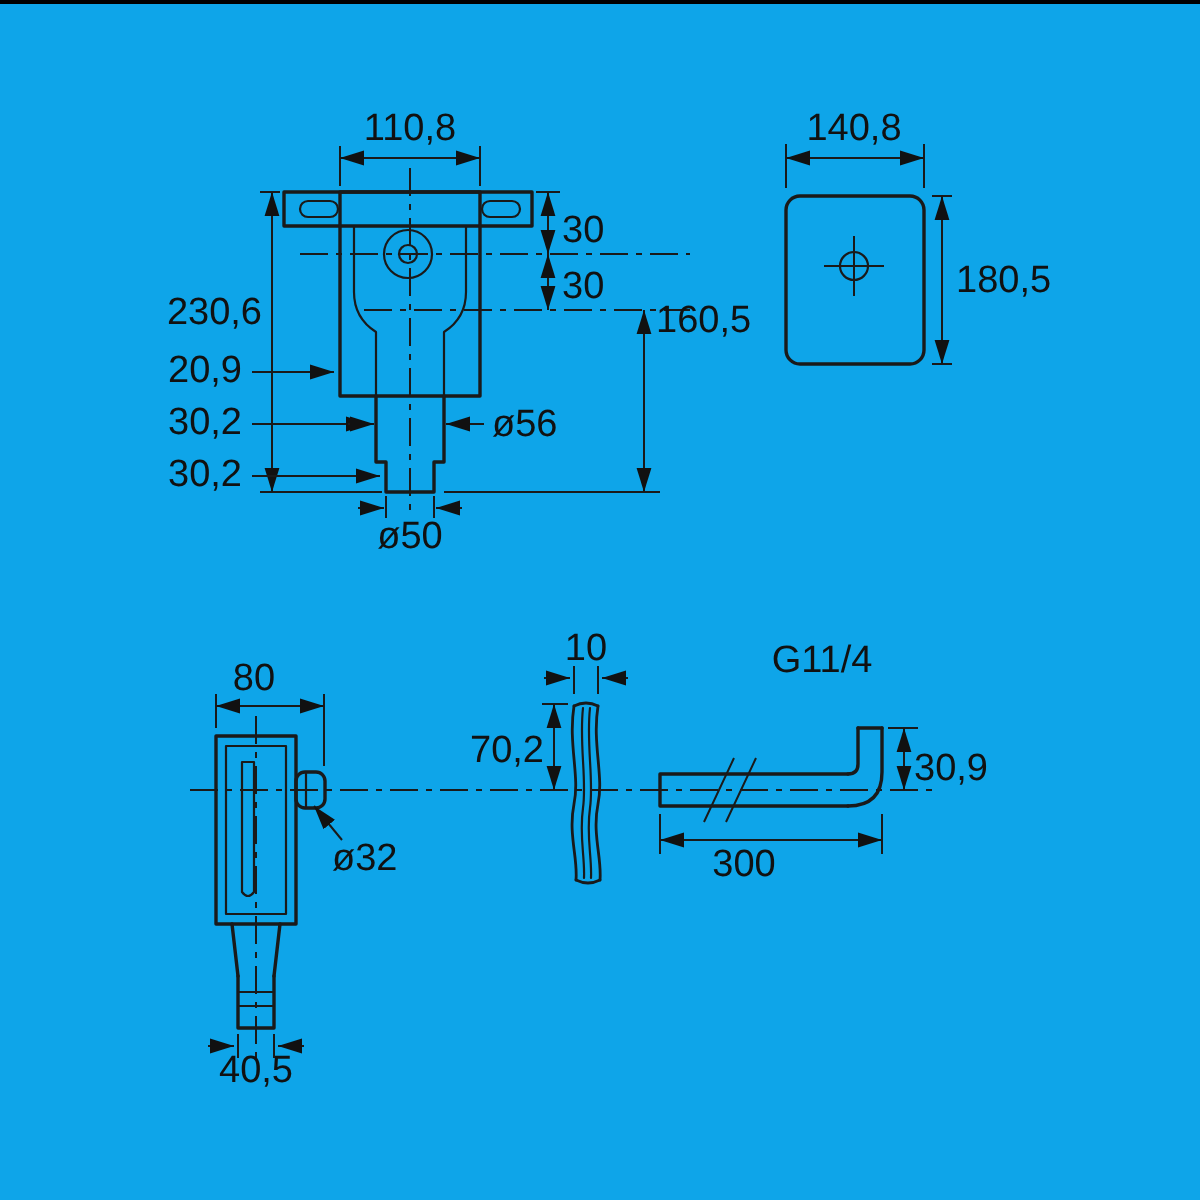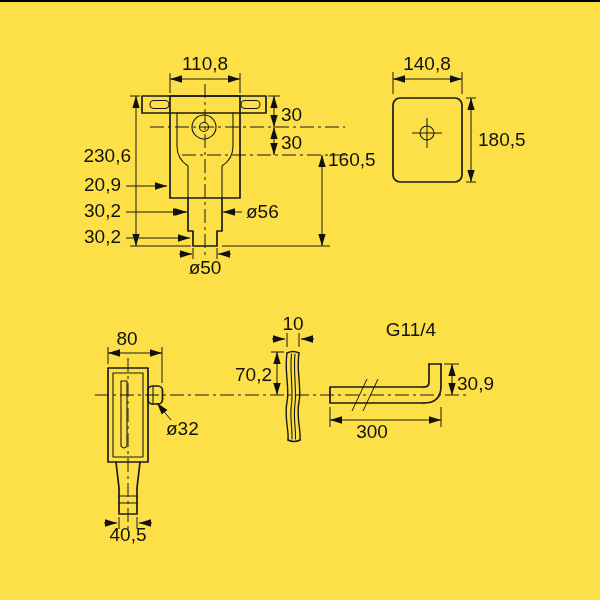--- a/index.html
+++ b/index.html
@@ -1,16 +1,16 @@
 <!DOCTYPE html>
 <html><head>
 <meta charset="utf-8">
 <style>
   html,body{margin:0;padding:0;background:#ffffff;}
-  .stage{position:relative;width:600px;height:600px;background:#fde047;overflow:hidden;}
+  .stage{position:relative;width:600px;height:600px;background:#0ea5e9;overflow:hidden;}
   .top-edge{position:absolute;top:0;left:0;width:600px;height:2px;background:#000;}
   svg{position:absolute;top:0;left:0;}
   .o1{fill:none;stroke:#1a1a1a;stroke-width:1.7;stroke-linejoin:round;stroke-linecap:round;}
   .o2{fill:none;stroke:#1a1a1a;stroke-width:1.1;stroke-linejoin:round;stroke-linecap:round;}
   .f1{fill:none;stroke:#1a1a1a;stroke-width:1.4;stroke-linejoin:round;stroke-linecap:round;}
   .d{fill:none;stroke:#1a1a1a;stroke-width:1;}
   .cl{fill:none;stroke:#1a1a1a;stroke-width:1;stroke-dasharray:14 4 3 4;}
   .lbl{font-family:"Liberation Sans",sans-serif;font-size:19px;fill:#111111;}
 </style>
 </head>

